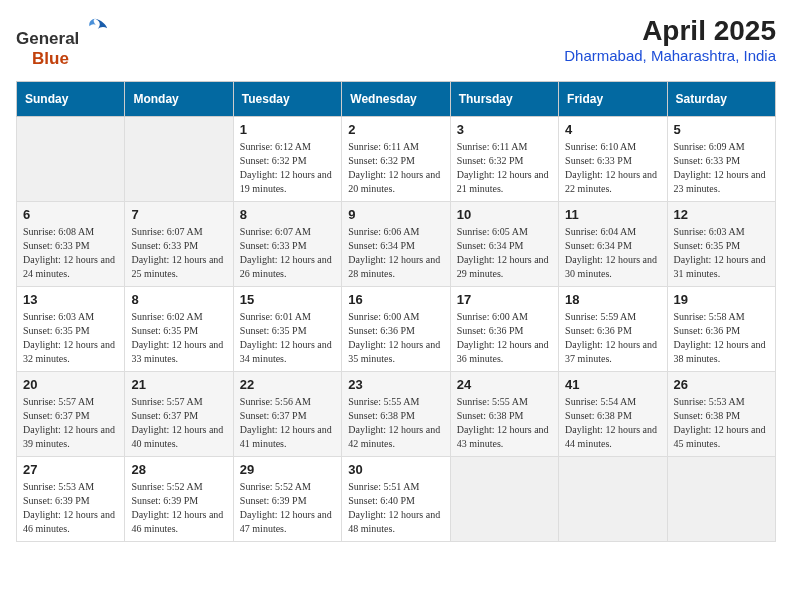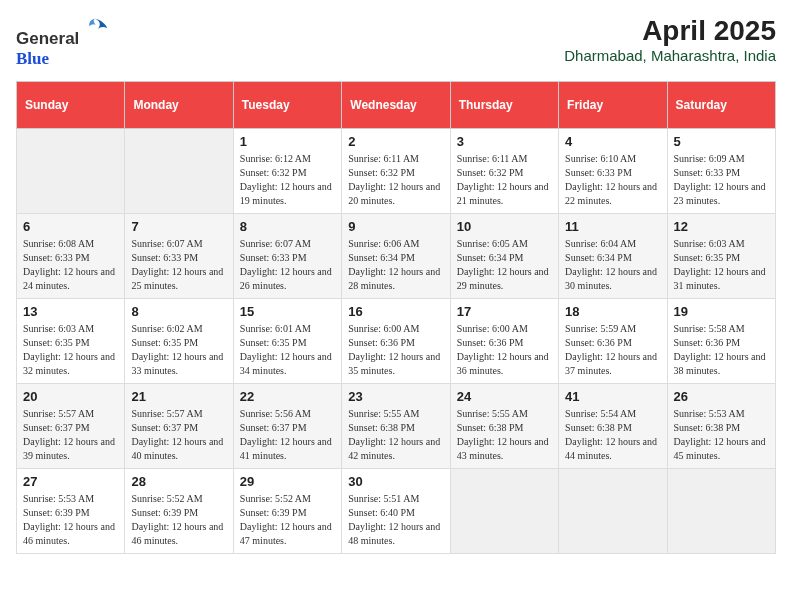--- a/index.html
+++ b/index.html
@@ -29,32 +29,32 @@
       text-align: right;
     }
     .month-year {
       font-size: 28px;
       font-weight: bold;
       color: #222;
       line-height: 1.1;
     }
     .location {
       font-size: 15px;
-      color: #14532d;
+      color: #1d4ed8;
     }
     table {
       width: 100%;
       border-collapse: collapse;
     }
     thead tr th {
-      background-color: #ef4444;
+      background-color: #0369a1;
       color: #fff;
       font-size: 12px;
       font-weight: bold;
-      padding: 16px 8px;
+      padding: 10px 8px;
       text-align: left;
       border: 1px solid #ccc;
       margin-top: 45px;
     }
     tbody tr td {
       border: 1px solid #ddd;
       vertical-align: top;
       padding: 5px 6px;
       width: 14.28%;
       min-height: 80px;
@@ -89,21 +89,21 @@
 <body>
 
 <div class="header">
   <div class="logo">
     <div>
       <span style="font-size:17px;font-weight:bold;color:#333;">General</span><svg class="logo-icon" viewBox="0 0 30 28" xmlns="http://www.w3.org/2000/svg">
         <path d="M15 2 C18 2 26 6 28 12 C24 10 20 11 18 13 C22 8 20 4 15 2Z" fill="#1a5dab"></path>
         <path d="M15 2 C12 2 8 5 9 10 C11 8 14 7 16 9 C13 5 13 3 15 2Z" fill="#4a90d9"></path>
       </svg>
       <br>
-      <span style="font-size:17px;font-weight:bold;color:#1d4ed8;margin-left:0;font-family:Liberation Serif, serif;">Blue</span>
+      <span style="font-size:17px;font-weight:bold;color:#c2410c;margin-left:16px;">Blue</span>
     </div>
   </div>
   <div class="title-block">
     <div class="month-year">April 2025</div>
     <div class="location">Dharmabad, Maharashtra, India</div>
   </div>
 </div>
 
 <table>
   <thead>

